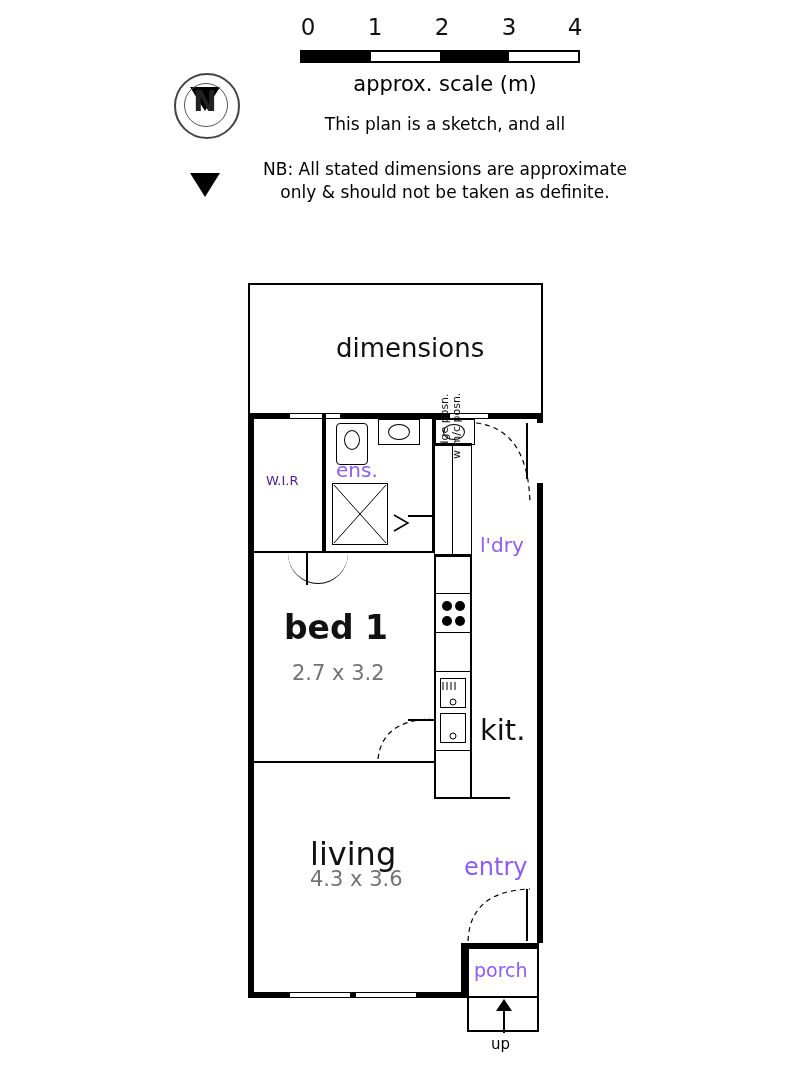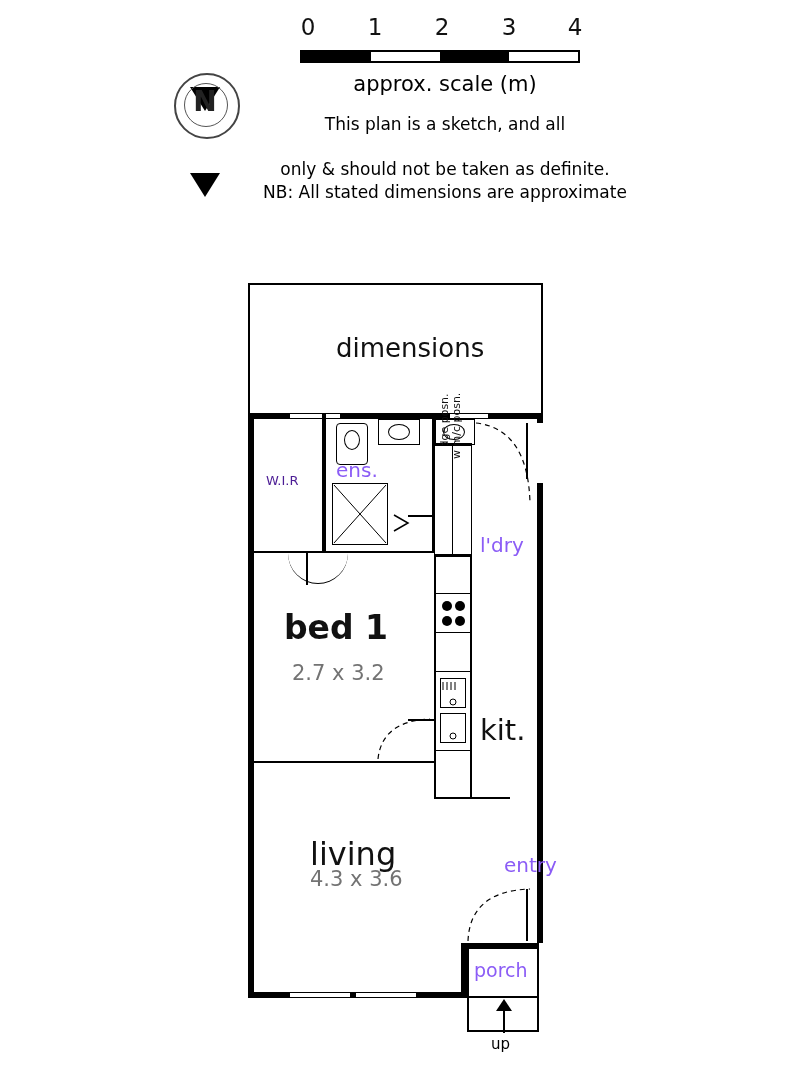--- a/index.html
+++ b/index.html
@@ -69,22 +69,22 @@
   <div></div>
   <div></div>
 </div>
 
 <div class="abs" id="scale-caption">approx. scale (m)</div>
 
 <div class="abs" id="note1">
   <div>This plan is a sketch, and all</div>
 </div>
 <div class="abs" id="note2">
+  <div>NB: All stated dimensions are approximate</div>
   <div>only &amp; should not be taken as definite.</div>
-  <div>NB: All stated dimensions are approximate</div>
 </div>
 
 <div class="abs" id="compass">
   <div class="arrow-top"></div>
   <div class="circ"></div>
   <div class="inner"></div>
   <div class="letter">N</div>
   <div class="arrow-bot"></div>
 </div>
 
@@ -187,21 +187,21 @@
     <line x1="11" y1="4" x2="11" y2="12" stroke="#000" stroke-width="1"></line>
     <line x1="15" y1="4" x2="15" y2="12" stroke="#000" stroke-width="1"></line>
     <circle cx="13" cy="24" r="3" fill="none" stroke="#000" stroke-width="1"></circle>
     <circle cx="13" cy="58" r="3" fill="none" stroke="#000" stroke-width="1"></circle>
   </svg>
   <div class="room-label" style="left:232px;top:430px;font-size:29px;">kit.</div>
 
   <div class="room-label" style="left:62px;top:552px;font-size:32px;">living</div>
   <div class="dim" style="left:62px;top:584px;">4.3 x 3.6</div>
 
-  <div class="small-label" style="left:216px;top:570px;font-size:20px;margin-left:40px;">entry</div>
+  <div class="small-label" style="left:216px;top:570px;font-size:24px;">entry</div>
   <svg style="position:absolute;left:216px;top:600px;" width="76" height="62">
     <path d="M4 58 Q6 8 66 6" fill="none" stroke="#000" stroke-width="1.2" stroke-dasharray="5 4"></path>
   </svg>
   <div class="thin" style="left:278px;top:606px;width:2px;height:52px;"></div>
 
   <div class="thin" style="left:219px;top:660px;width:2px;height:55px;"></div>
   <div class="thin" style="left:289px;top:660px;width:2px;height:55px;"></div>
   <div class="thin" style="left:219px;top:713px;width:72px;height:2px;"></div>
   <div class="small-label" style="left:226px;top:676px;font-size:19px;">porch</div>
 

